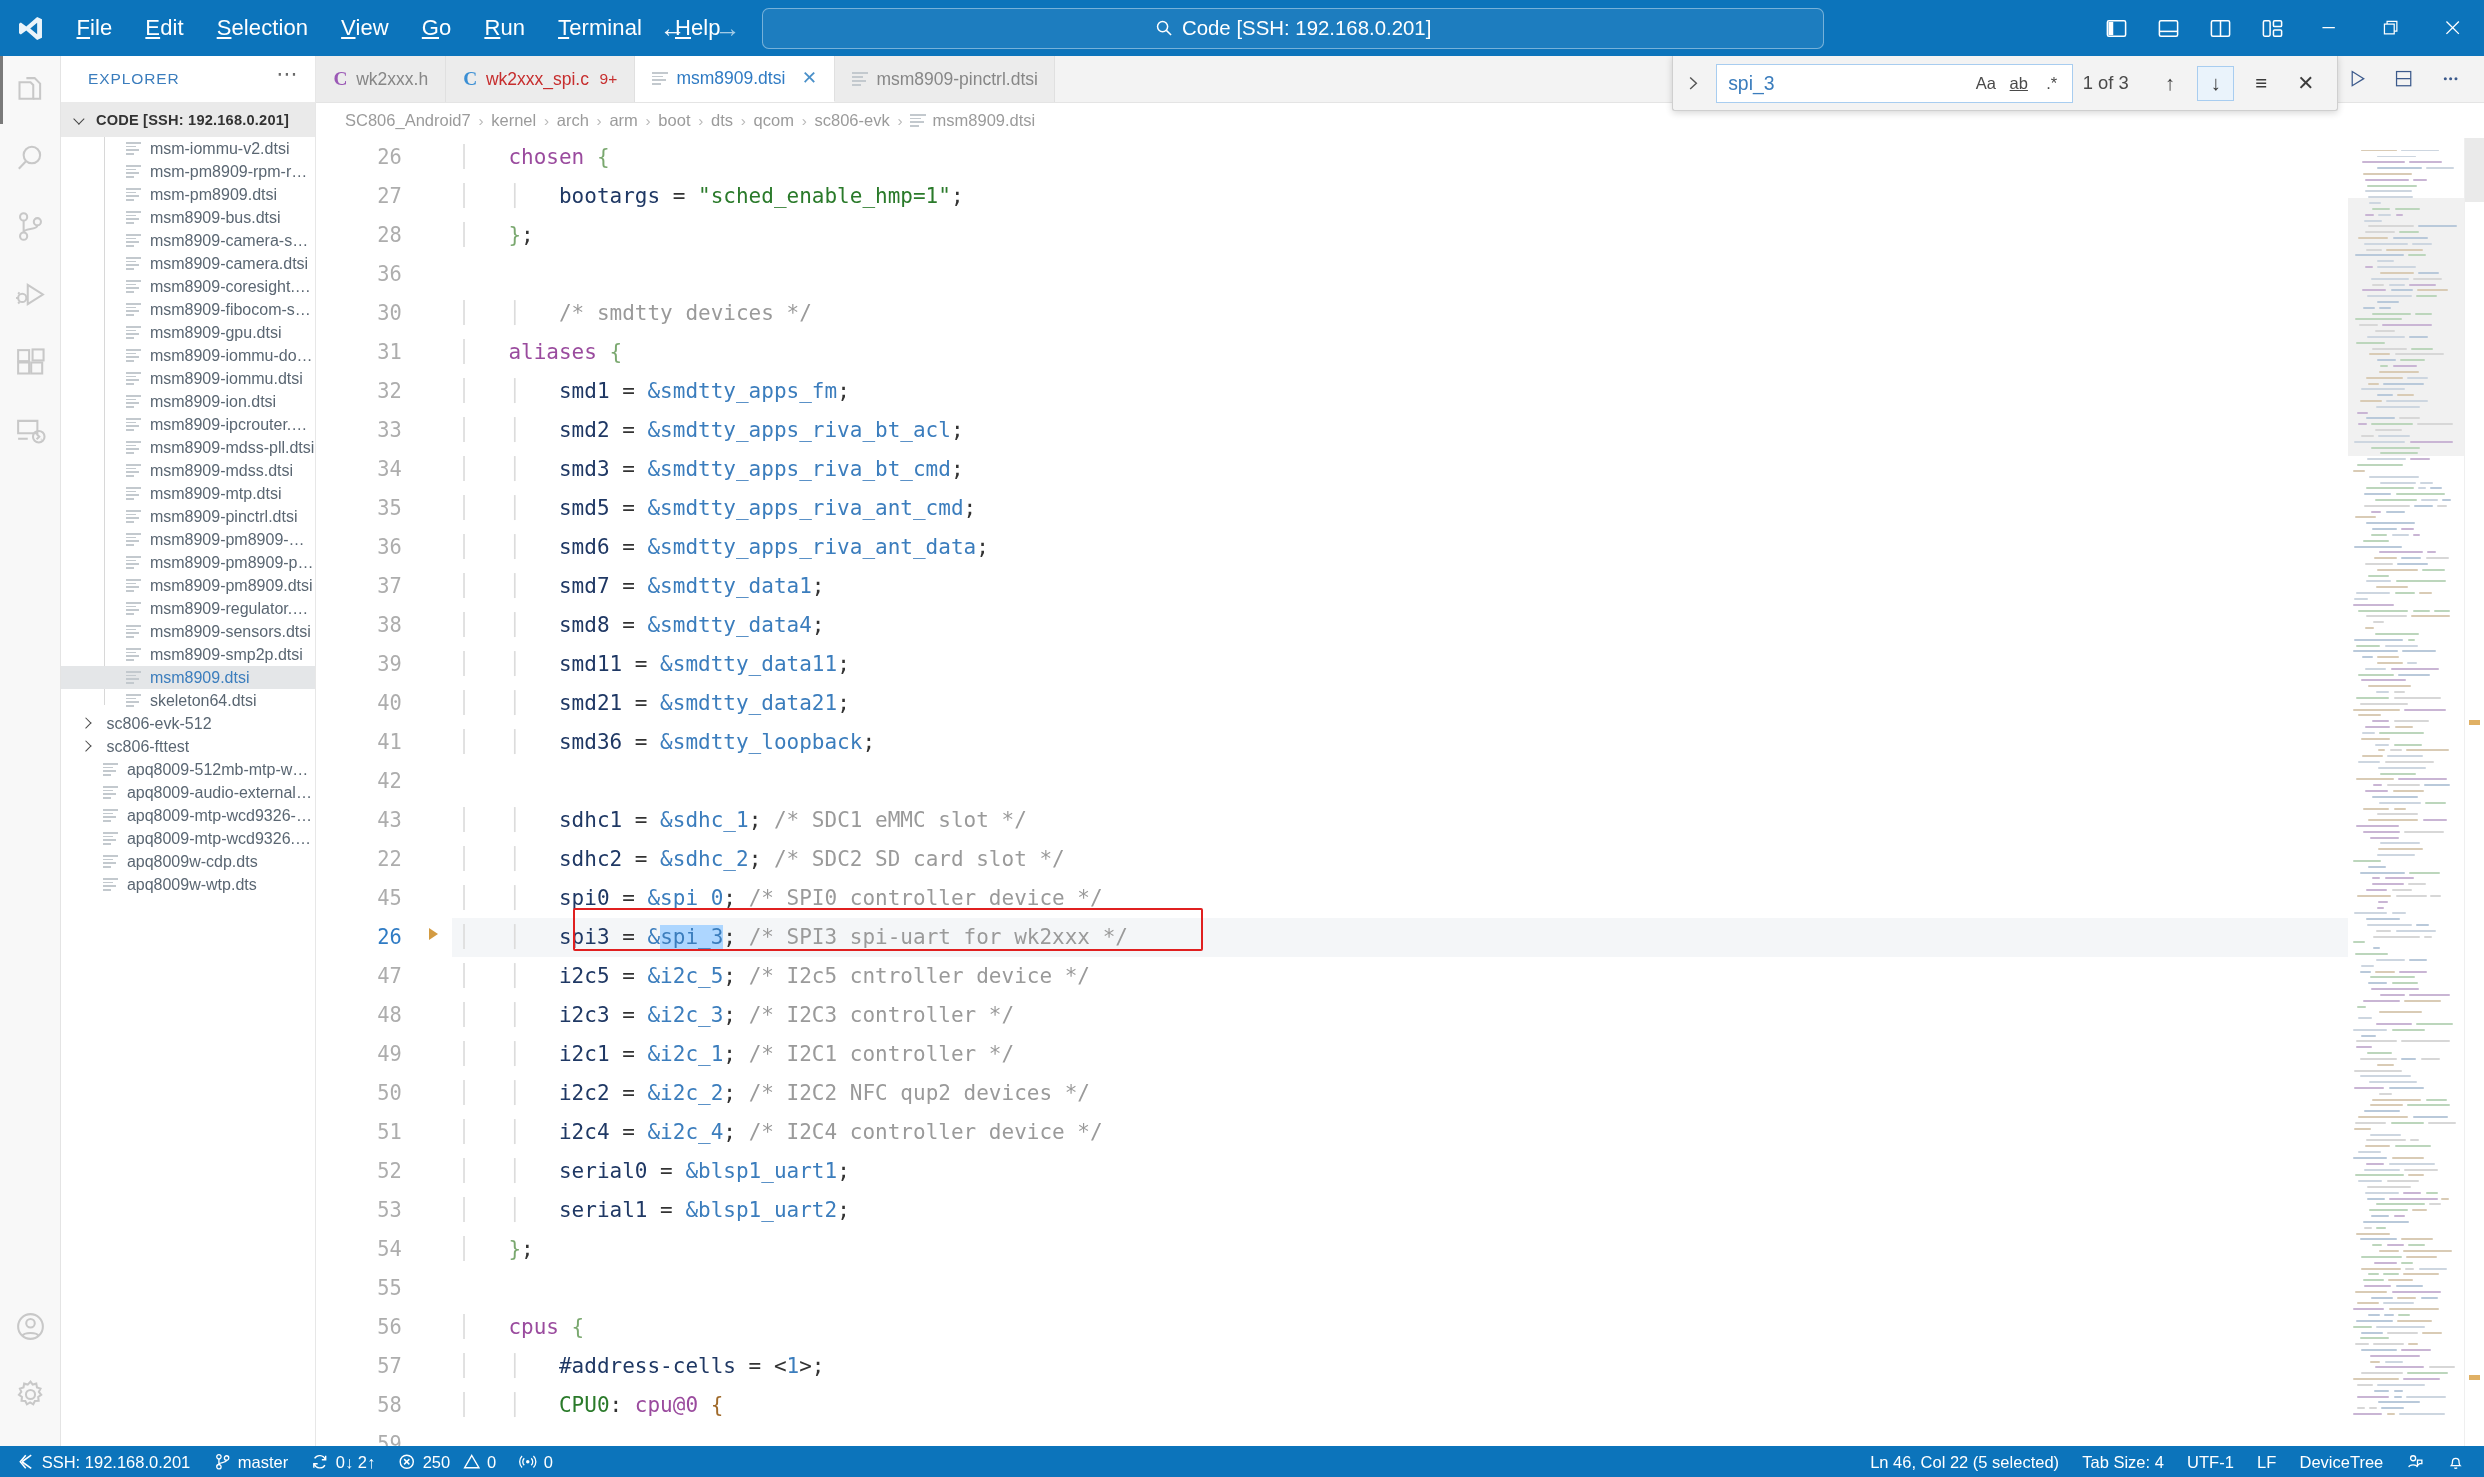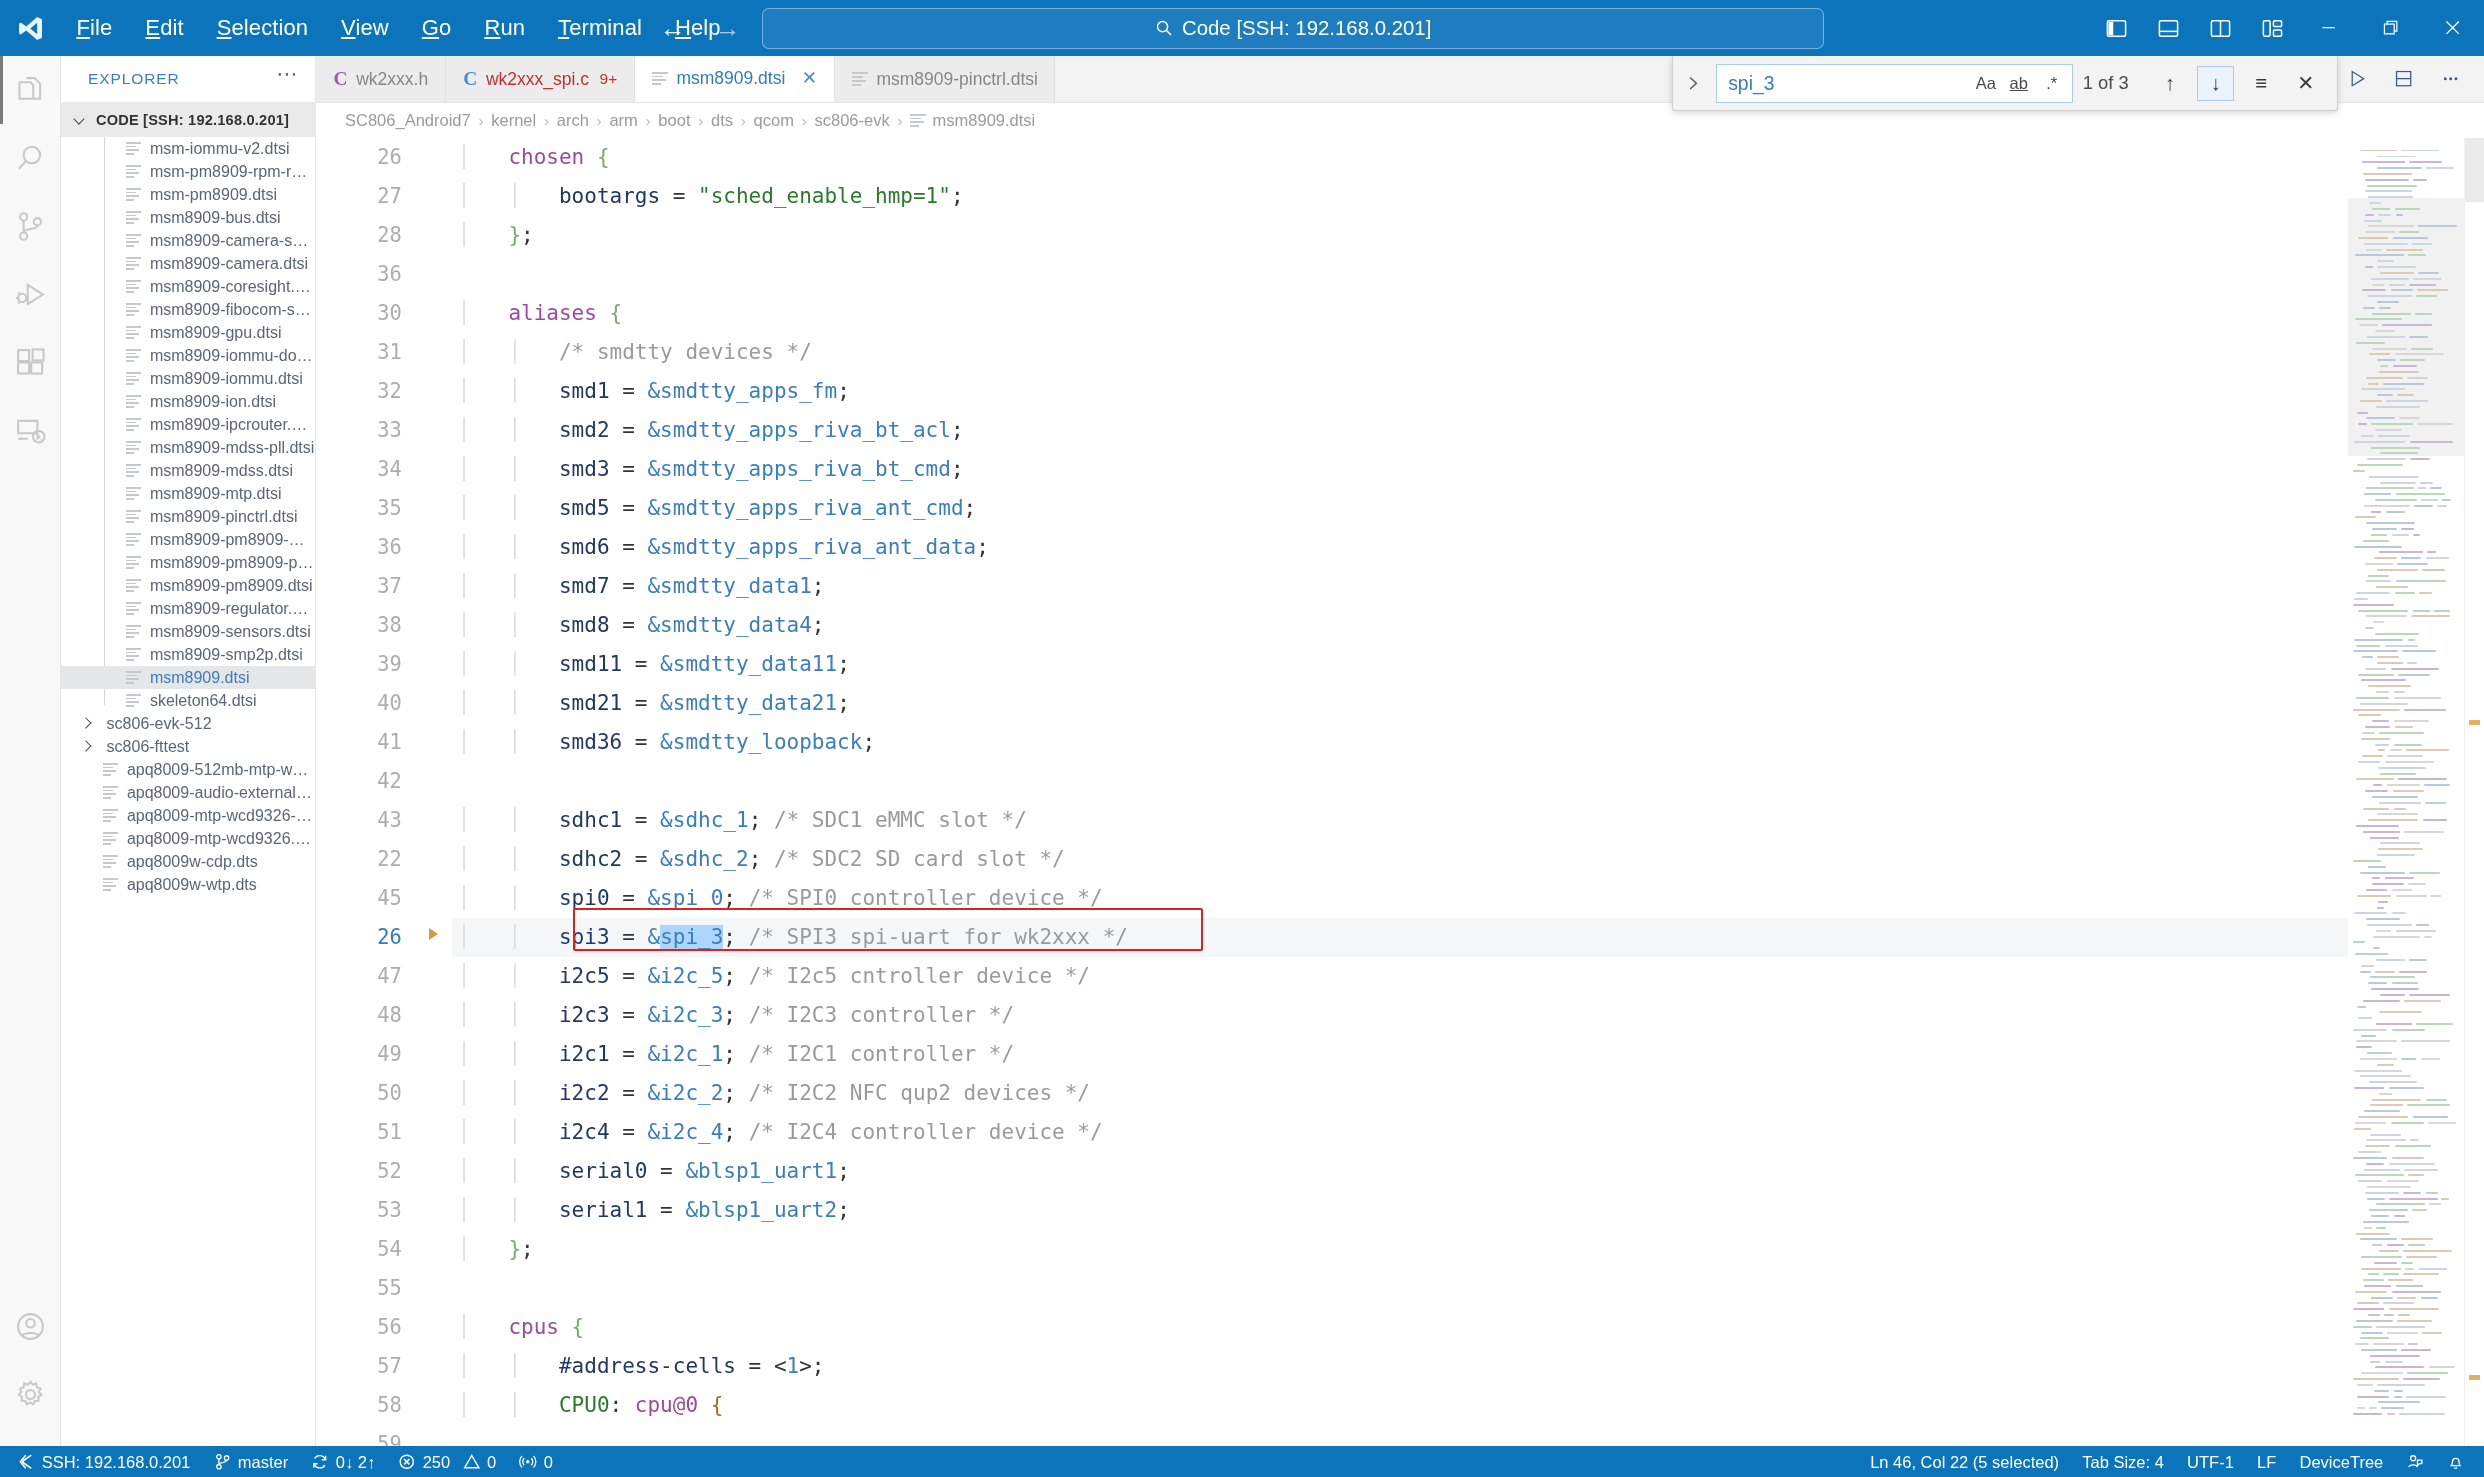--- a/index.html
+++ b/index.html
@@ -812,22 +812,22 @@
             <div class="ln">59</div>
           </div>
         <div class="fold-col">
           <div class="fold-arrow" id="foldarrow" style="top: 790px;"></div>
         </div>
         <div class="code" id="code">
             <div class="cline"><span class="ind-guide">│   </span><span class="tk-node">chosen</span><span class="tk-op"> </span><span class="tk-punc">{</span></div>
             <div class="cline"><span class="ind-guide">│   </span><span class="ind-guide">│   </span><span class="tk-prop">bootargs</span><span class="tk-op"> = </span><span class="tk-str">"sched_enable_hmp=1"</span><span class="tk-op">;</span></div>
             <div class="cline"><span class="ind-guide">│   </span><span class="tk-punc">}</span><span class="tk-op">;</span></div>
             <div class="cline">&nbsp;</div>
+            <div class="cline"><span class="ind-guide">│   </span><span class="ind-guide">│   </span><span class="tk-com">/* smdtty devices */</span></div>
             <div class="cline"><span class="ind-guide">│   </span><span class="tk-node">aliases</span><span class="tk-op"> </span><span class="tk-punc">{</span></div>
-            <div class="cline"><span class="ind-guide">│   </span><span class="ind-guide">│   </span><span class="tk-com">/* smdtty devices */</span></div>
             <div class="cline"><span class="ind-guide">│   </span><span class="ind-guide">│   </span><span class="tk-prop">smd1</span><span class="tk-op"> = </span><span class="tk-ref">&amp;smdtty_apps_fm</span><span class="tk-op">;</span></div>
             <div class="cline"><span class="ind-guide">│   </span><span class="ind-guide">│   </span><span class="tk-prop">smd2</span><span class="tk-op"> = </span><span class="tk-ref">&amp;smdtty_apps_riva_bt_acl</span><span class="tk-op">;</span></div>
             <div class="cline"><span class="ind-guide">│   </span><span class="ind-guide">│   </span><span class="tk-prop">smd3</span><span class="tk-op"> = </span><span class="tk-ref">&amp;smdtty_apps_riva_bt_cmd</span><span class="tk-op">;</span></div>
             <div class="cline"><span class="ind-guide">│   </span><span class="ind-guide">│   </span><span class="tk-prop">smd5</span><span class="tk-op"> = </span><span class="tk-ref">&amp;smdtty_apps_riva_ant_cmd</span><span class="tk-op">;</span></div>
             <div class="cline"><span class="ind-guide">│   </span><span class="ind-guide">│   </span><span class="tk-prop">smd6</span><span class="tk-op"> = </span><span class="tk-ref">&amp;smdtty_apps_riva_ant_data</span><span class="tk-op">;</span></div>
             <div class="cline"><span class="ind-guide">│   </span><span class="ind-guide">│   </span><span class="tk-prop">smd7</span><span class="tk-op"> = </span><span class="tk-ref">&amp;smdtty_data1</span><span class="tk-op">;</span></div>
             <div class="cline"><span class="ind-guide">│   </span><span class="ind-guide">│   </span><span class="tk-prop">smd8</span><span class="tk-op"> = </span><span class="tk-ref">&amp;smdtty_data4</span><span class="tk-op">;</span></div>
             <div class="cline"><span class="ind-guide">│   </span><span class="ind-guide">│   </span><span class="tk-prop">smd11</span><span class="tk-op"> = </span><span class="tk-ref">&amp;smdtty_data11</span><span class="tk-op">;</span></div>
             <div class="cline"><span class="ind-guide">│   </span><span class="ind-guide">│   </span><span class="tk-prop">smd21</span><span class="tk-op"> = </span><span class="tk-ref">&amp;smdtty_data21</span><span class="tk-op">;</span></div>
             <div class="cline"><span class="ind-guide">│   </span><span class="ind-guide">│   </span><span class="tk-prop">smd36</span><span class="tk-op"> = </span><span class="tk-ref">&amp;smdtty_loopback</span><span class="tk-op">;</span></div>

